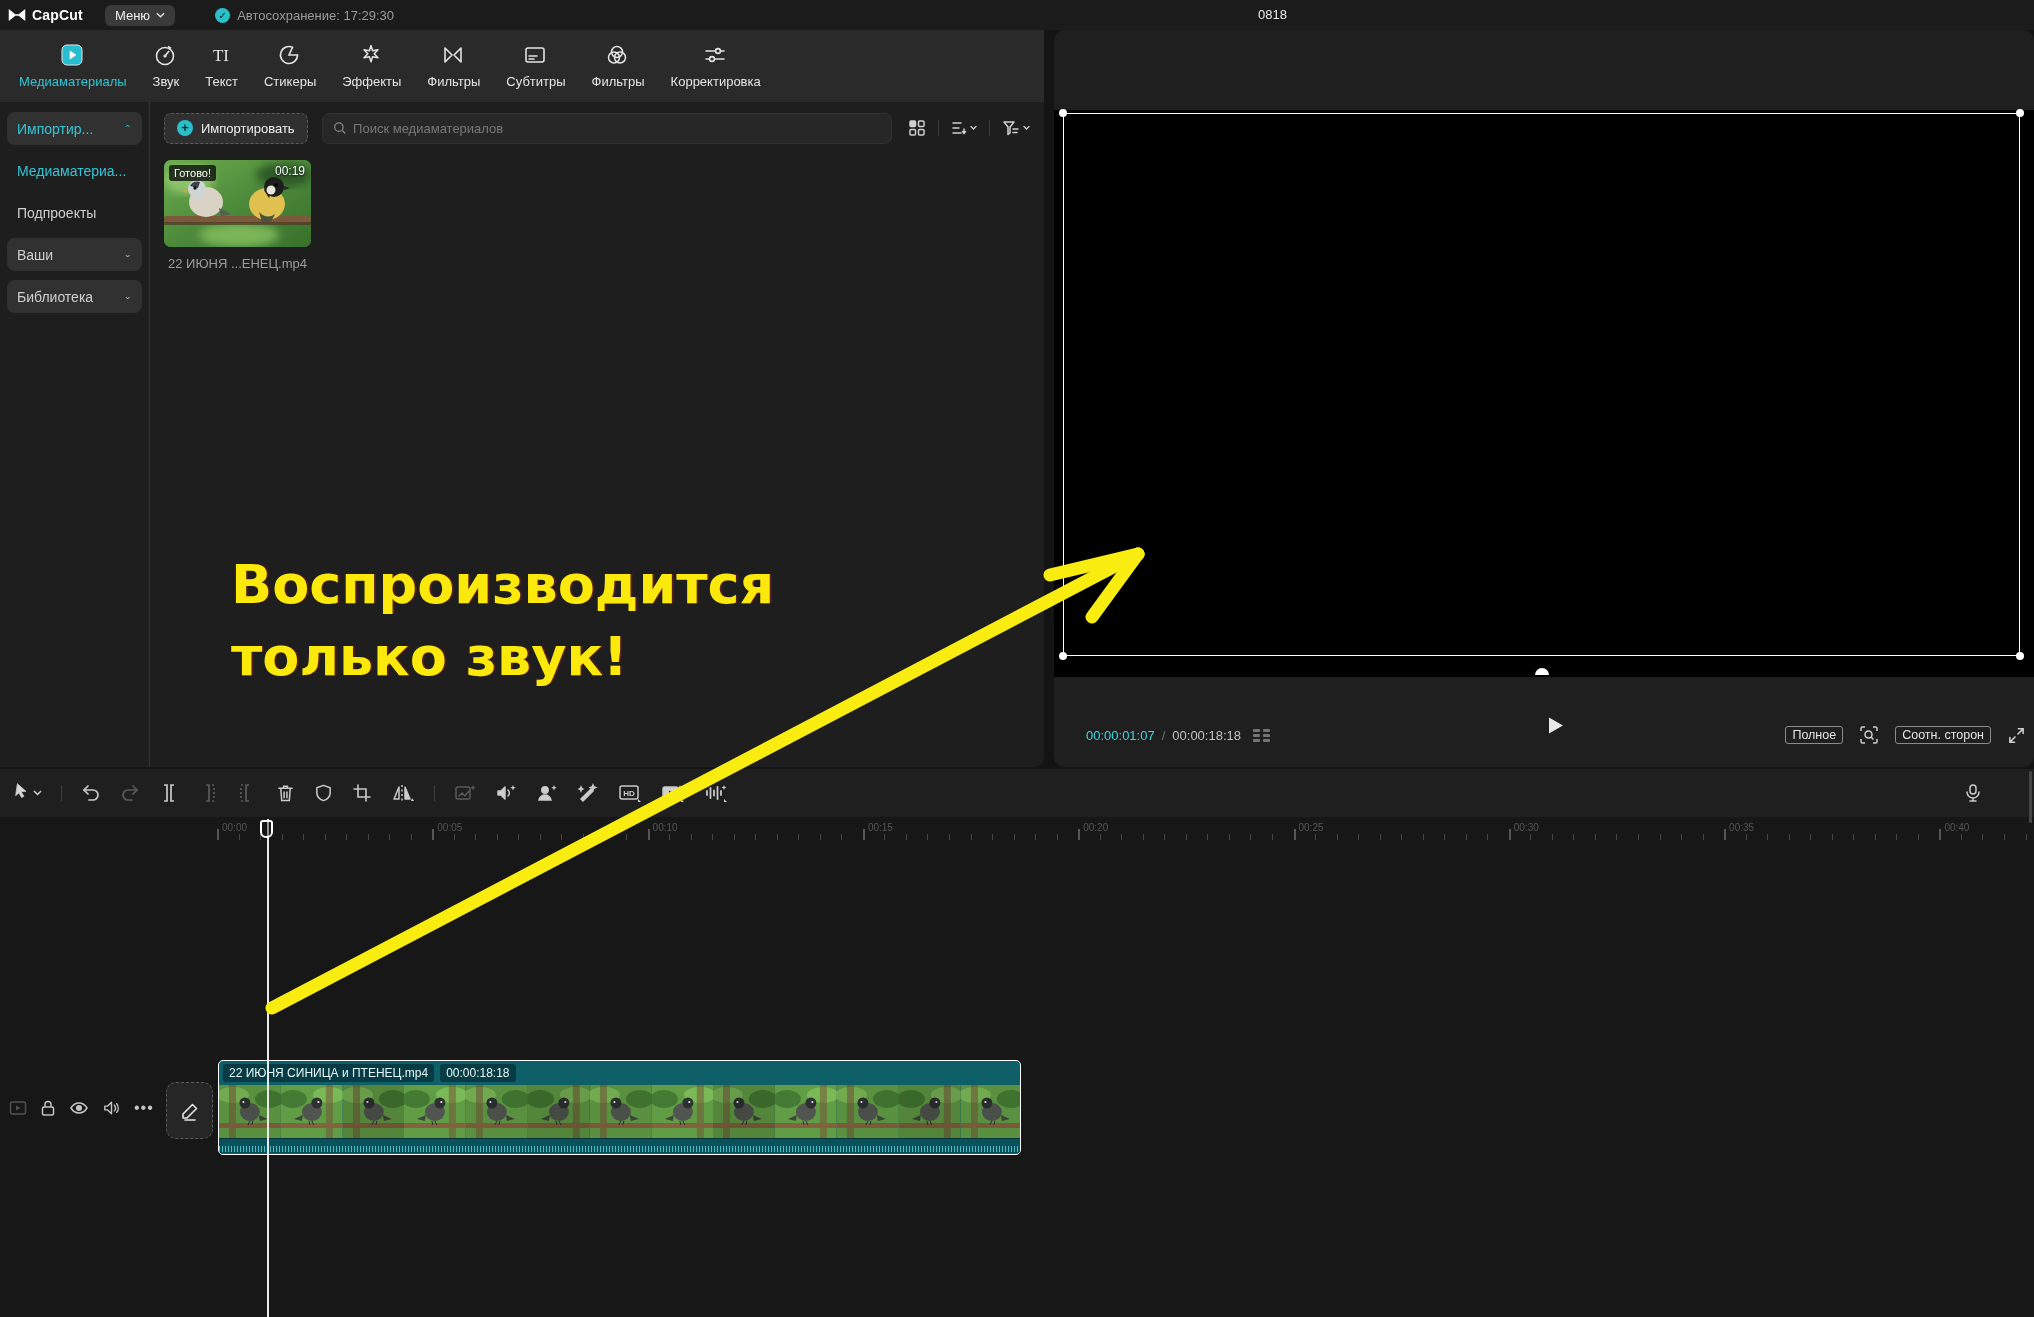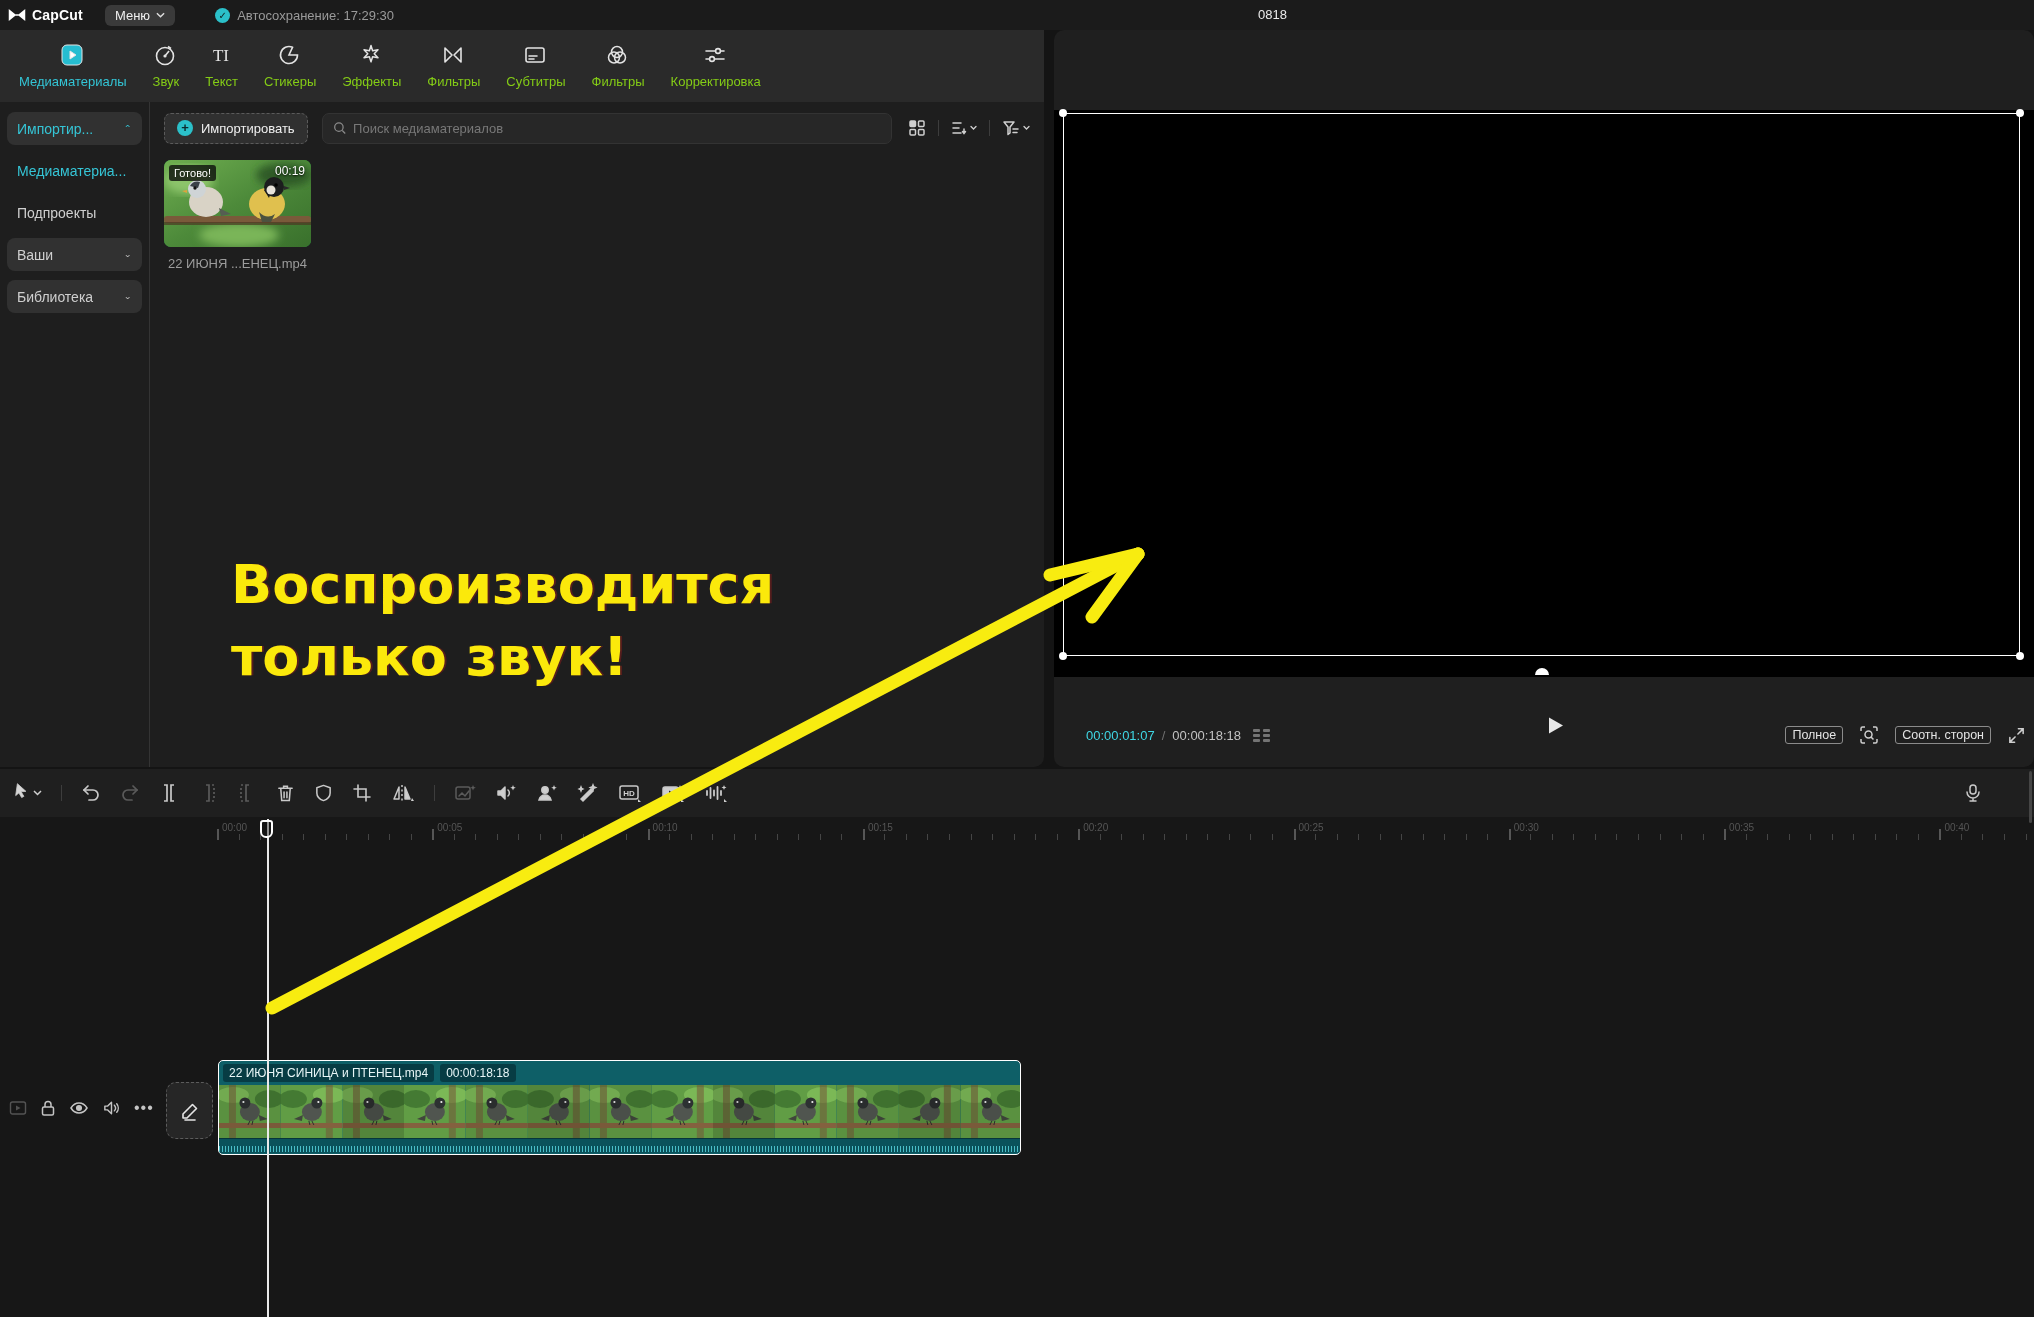--- a/index.html
+++ b/index.html
@@ -13,21 +13,21 @@
   .brand-name { font-size:14px; font-weight:700; color:#fff; letter-spacing:.2px; }
   .menu-btn { margin-left:22px; background:#3a3a3a; border-radius:6px; padding:3px 10px; display:flex; align-items:center; gap:6px; font-size:13px; color:#eee; cursor:pointer; }
   .autosave { margin-left:40px; display:flex; align-items:center; gap:7px; font-size:13px; color:#9a9a9a; }
   .save-check { width:15px; height:15px; border-radius:50%; background:#2bc0c9; display:flex; align-items:center; justify-content:center; color:#102020; font-size:10px; font-weight:700; }
   .project-title { position:absolute; left:1258px; top:0; height:30px; line-height:30px; font-size:13px; color:#eaeaea; }
 
   
   .media-panel { position:absolute; left:0; top:30px; width:1044px; height:737px; background:#1e1e1e; border-radius:0 0 10px 0; overflow:hidden; }
   .tabbar { height:72px; background:#2a2a2a; display:flex; align-items:flex-start; padding:10px 0 0 6px; gap:0; }
   .tab { display:flex; flex-direction:column; align-items:center; gap:6px; padding:2px 13px; cursor:pointer; }
-  .tab .t-label { font-size:13px; color:#84cc16; white-space:nowrap; }
+  .tab .t-label { font-size:13px; color:#e5e5e5; white-space:nowrap; }
   .tab.active .t-label { color:#33c5d6; }
   .tab-icon { width:26px; height:26px; display:flex; align-items:center; justify-content:flex-start; }
   .tab-icon svg { stroke:#e3e3e3; }
   .media-content { display:flex; height:665px; }
   .side { width:150px; border-right:1px solid #343434; padding:10px 7px; flex:none; }
   .side-item { height:33px; border-radius:8px; display:flex; align-items:center; font-size:14px; color:#cfcfcf; padding:0 10px; margin-bottom:9px; cursor:pointer; white-space:nowrap; overflow:hidden; }
   .side-item.boxed { background:#313131; justify-content:space-between; }
   .side-item.teal { color:#35c5d6; }
   .chev { font-size:10px; color:#bdbdbd; transform:scaleY(.8); }
   .side-item.teal .chev { color:#35c5d6; }

